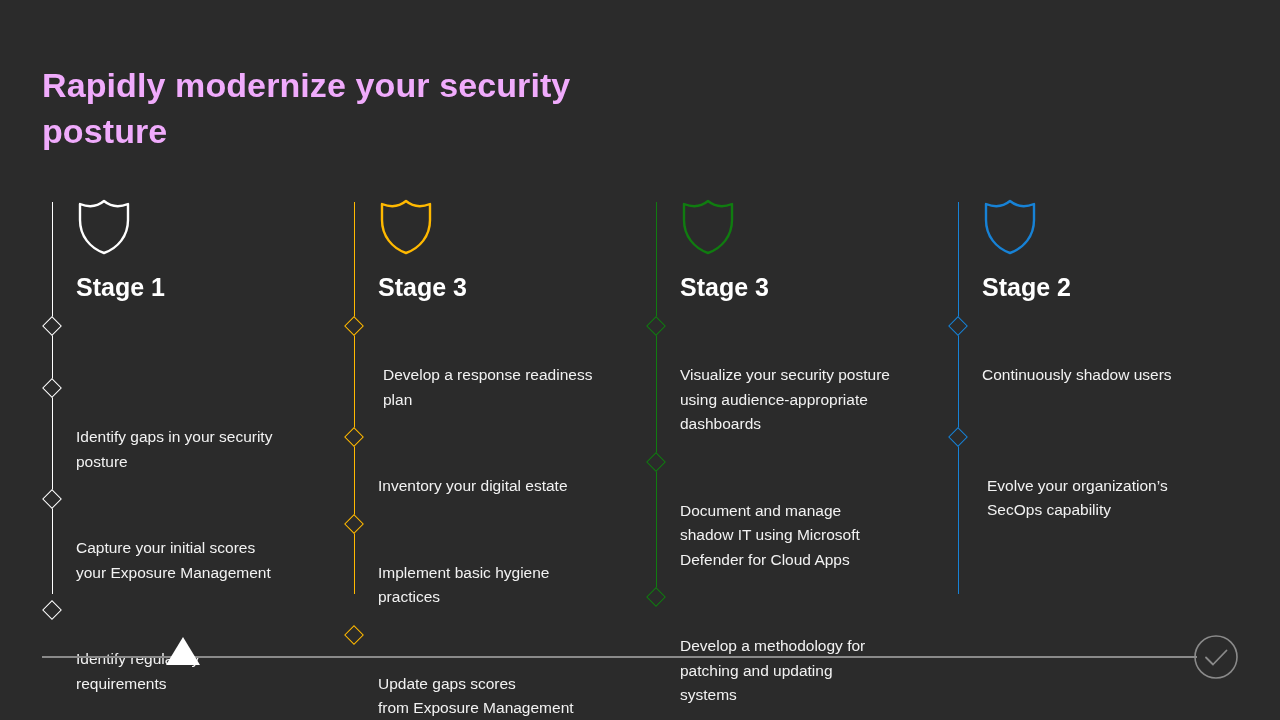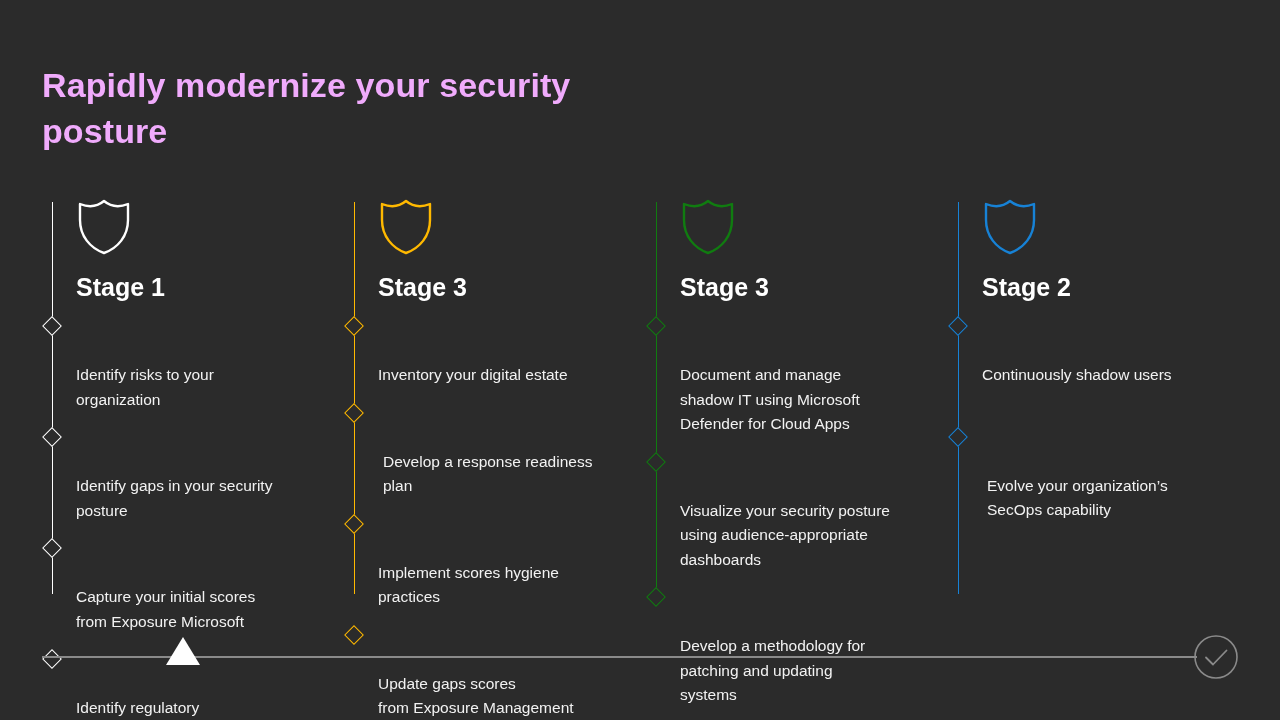--- a/index.html
+++ b/index.html
@@ -160,32 +160,30 @@
       <svg viewBox="0 0 56 58">
         <path d="M4 6 C14 10 22 8 28 3 C34 8 42 10 52 6 L52 22 C52 38 42 50 28 55 C14 50 4 38 4 22 Z" fill="none" stroke="#ffffff" stroke-width="2.4" stroke-linejoin="round"></path>
       </svg>
     </div>
 
     <div class="stage-heading">Stage 1</div>
 
     <ul class="stage-list">
       <li class="stage-item">
         <span class="diamond" style="border-color:#ffffff"></span>
-        <span>Identify risks to your
-organization</span>
       </li>
       <li class="stage-item">
         <span class="diamond" style="border-color:#ffffff"></span>
         <span>Identify gaps in your security
 posture</span>
       </li>
       <li class="stage-item">
         <span class="diamond" style="border-color:#ffffff"></span>
         <span>Capture your initial scores
-from Exposure Microsoft</span>
+your Exposure Management</span>
       </li>
       <li class="stage-item">
         <span class="diamond" style="border-color:#ffffff"></span>
         <span>Identify regulatory
 requirements</span>
       </li>
 
     </ul>
   </div>
 
@@ -194,32 +192,32 @@
 
     <div class="shield-wrap">
       <svg viewBox="0 0 56 58">
         <path d="M4 6 C14 10 22 8 28 3 C34 8 42 10 52 6 L52 22 C52 38 42 50 28 55 C14 50 4 38 4 22 Z" fill="none" stroke="#ffb900" stroke-width="2.4" stroke-linejoin="round"></path>
       </svg>
     </div>
 
     <div class="stage-heading">Stage 3</div>
 
     <ul class="stage-list">
-      <li class="stage-item">
-        <span class="diamond" style="border-color:#ffb900"></span>
-        <span>Inventory your digital estate</span>
-      </li>
       <li class="stage-item indent">
         <span class="diamond" style="border-color:#ffb900"></span>
         <span>Develop a response readiness
 plan</span>
       </li>
       <li class="stage-item">
         <span class="diamond" style="border-color:#ffb900"></span>
-        <span>Implement scores hygiene
+        <span>Inventory your digital estate</span>
+      </li>
+      <li class="stage-item">
+        <span class="diamond" style="border-color:#ffb900"></span>
+        <span>Implement basic hygiene
 practices</span>
       </li>
       <li class="stage-item">
         <span class="diamond" style="border-color:#ffb900"></span>
         <span>Update gaps scores
 from Exposure Management</span>
       </li>
 
     </ul>
   </div>
@@ -229,31 +227,31 @@
 
     <div class="shield-wrap">
       <svg viewBox="0 0 56 58">
         <path d="M4 6 C14 10 22 8 28 3 C34 8 42 10 52 6 L52 22 C52 38 42 50 28 55 C14 50 4 38 4 22 Z" fill="none" stroke="#107c10" stroke-width="2.4" stroke-linejoin="round"></path>
       </svg>
     </div>
 
     <div class="stage-heading">Stage 3</div>
 
     <ul class="stage-list">
+      <li class="stage-item">
+        <span class="diamond" style="border-color:#107c10"></span>
+        <span>Visualize your security posture
+using audience-appropriate
+dashboards</span>
+      </li>
       <li class="stage-item">
         <span class="diamond" style="border-color:#107c10"></span>
         <span>Document and manage
 shadow IT using Microsoft
 Defender for Cloud Apps</span>
-      </li>
-      <li class="stage-item">
-        <span class="diamond" style="border-color:#107c10"></span>
-        <span>Visualize your security posture
-using audience-appropriate
-dashboards</span>
       </li>
       <li class="stage-item">
         <span class="diamond" style="border-color:#107c10"></span>
         <span>Develop a methodology for
 patching and updating
 systems</span>
       </li>
     </ul>
   </div>
 

